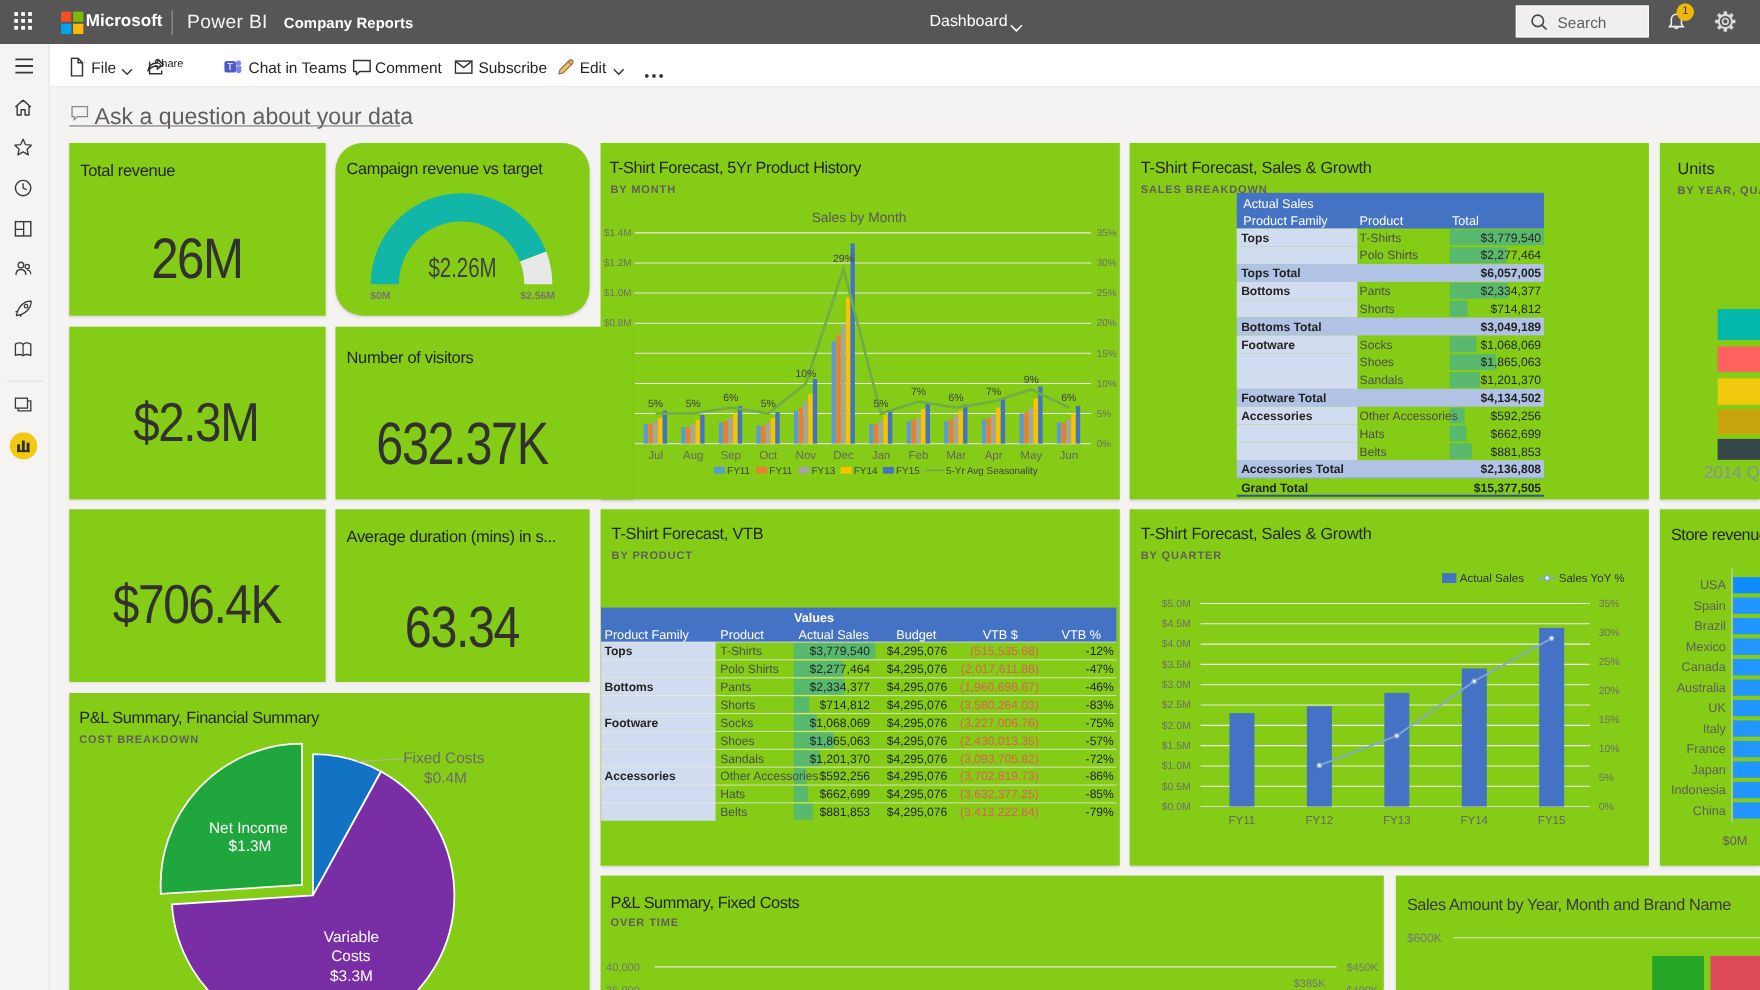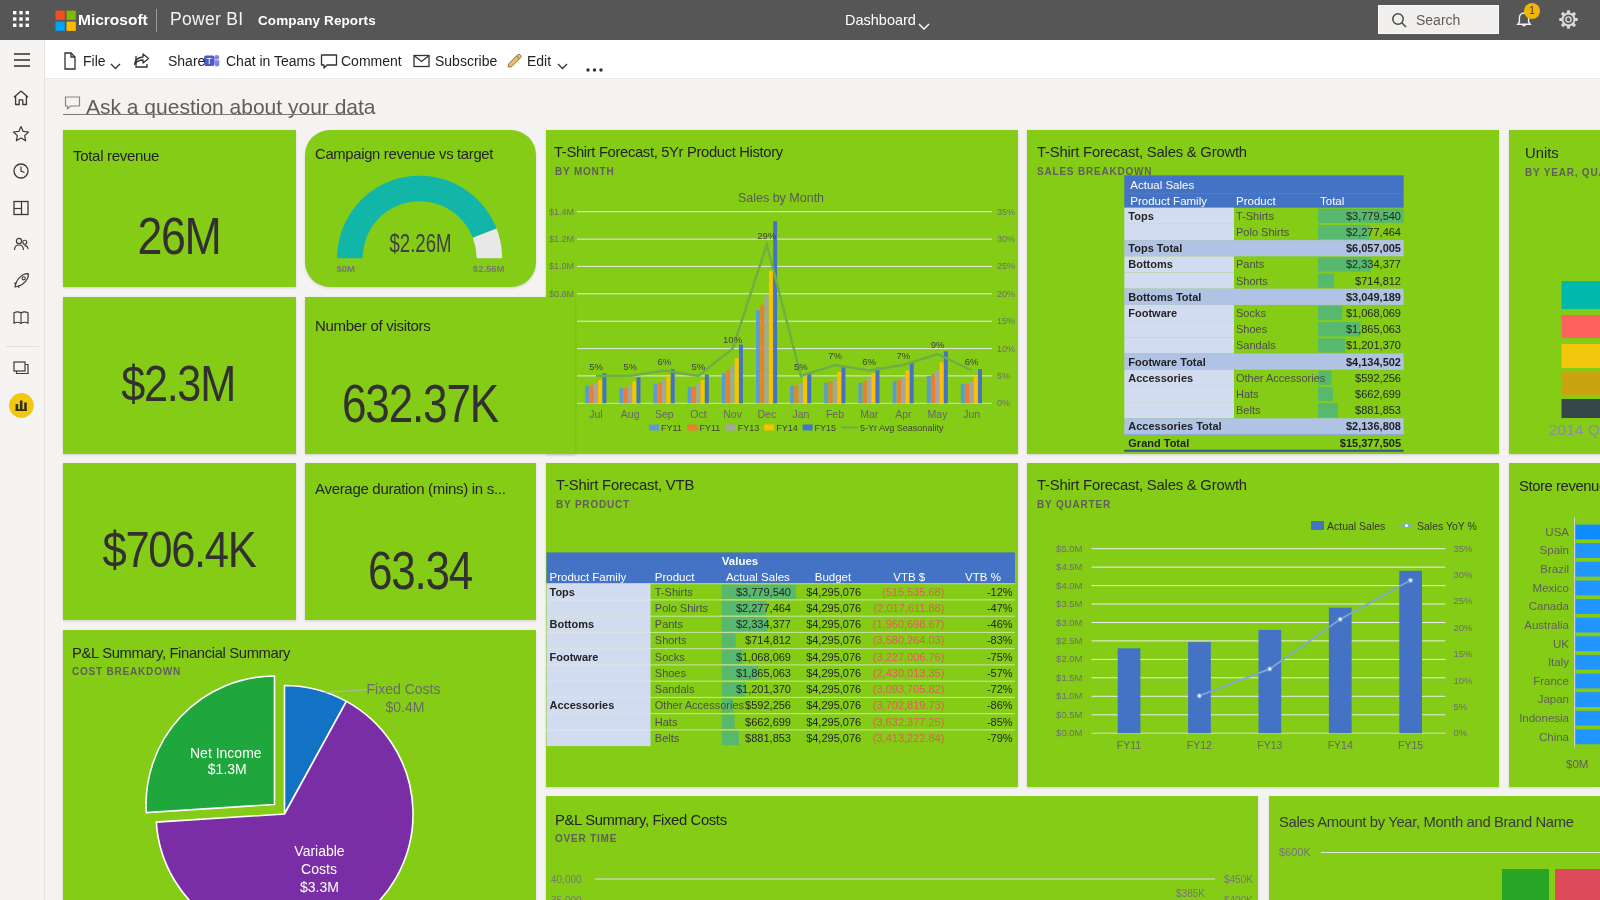--- a/index.html
+++ b/index.html
@@ -125,21 +125,21 @@
     </svg></div>
 <div class="abs" style="left:413px;top:52.5px;"><svg width="17" height="16" viewBox="0 0 17 16">
       <rect x="1" y="2.5" width="15" height="11" fill="none" stroke="#323130" stroke-width="1.3"></rect>
       <path d="M1.5 3 L8.5 8.5 L15.5 3" fill="none" stroke="#323130" stroke-width="1.3"></path>
     </svg></div>
 <div class="abs" style="left:506px;top:52.0px;"><svg width="17" height="17" viewBox="0 0 17 17">
       <path d="M2 14.5 L3 11.5 L11.5 3 C12.3 2.2 13.6 2.2 14.4 3 C15.2 3.8 15.2 5.1 14.4 5.9 L5.9 14.4 L2.6 15.2 Z" fill="#E8C06A" stroke="#8a6d3b" stroke-width="1"></path>
       <line x1="10.5" y1="4" x2="13.4" y2="6.9" stroke="#8a6d3b" stroke-width="1"></line>
     </svg></div>
 <div class="abs" style="left:83px;top:52.5px;font-size:14px;color:#252423;">File</div>
-<div class="abs" style="left:168px;top:52.5px;font-size:14px;color:#252423;text-align:center;">Share</div>
+<div class="abs" style="left:140px;top:52.5px;font-size:10px;color:#252423;text-align:center;">Share</div>
 <div class="abs" style="left:226px;top:52.5px;font-size:14px;color:#252423;">Chat in Teams</div>
 <div class="abs" style="left:341px;top:52.5px;font-size:14px;color:#252423;">Comment</div>
 <div class="abs" style="left:435px;top:52.5px;font-size:14px;color:#252423;">Subscribe</div>
 <div class="abs" style="left:527px;top:52.5px;font-size:14px;color:#252423;">Edit</div>
 <div class="abs" style="left:110px;top:56px;"><svg width="11" height="7" viewBox="0 0 11 7">
       <path d="M1 1 L5.5 5.5 L10 1" fill="none" stroke="#323130" stroke-width="1.3"></path>
     </svg></div>
 <div class="abs" style="left:557px;top:56px;"><svg width="11" height="7" viewBox="0 0 11 7">
       <path d="M1 1 L5.5 5.5 L10 1" fill="none" stroke="#323130" stroke-width="1.3"></path>
     </svg></div>

